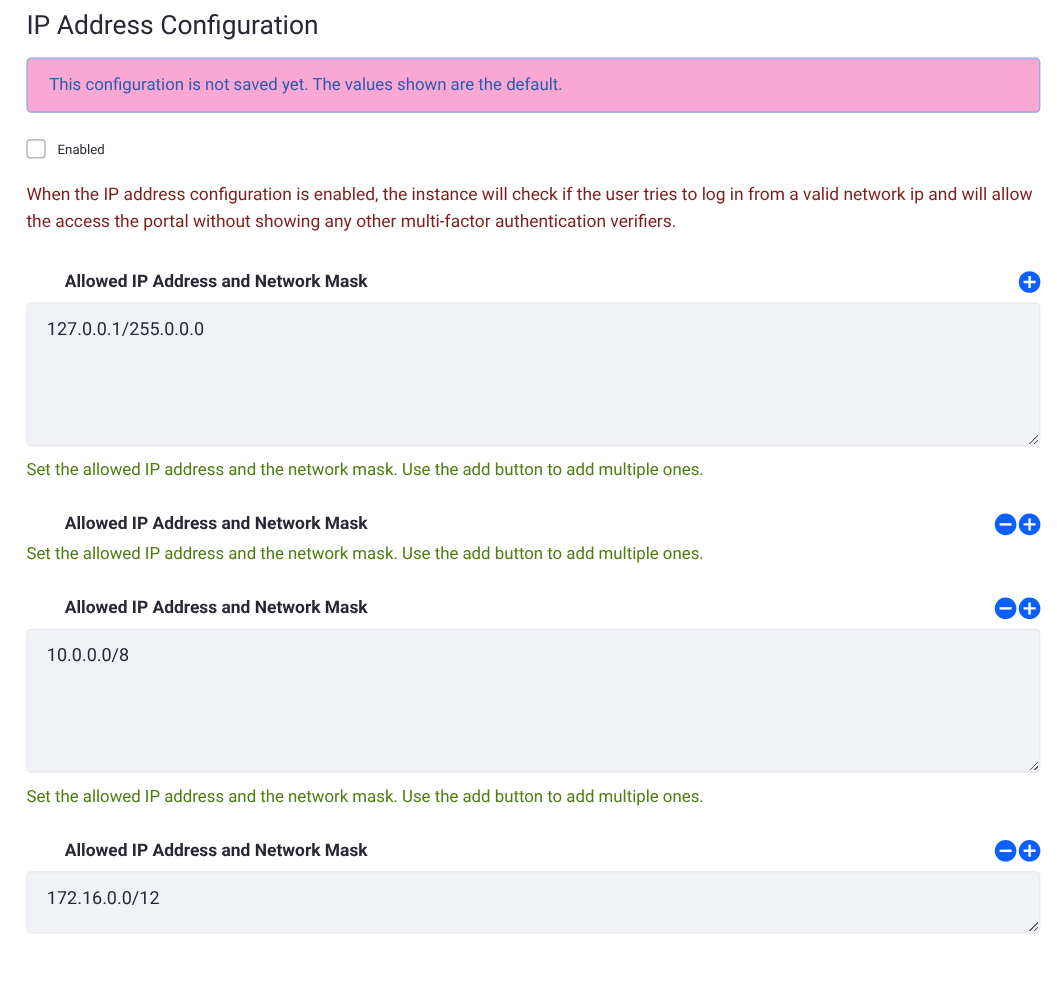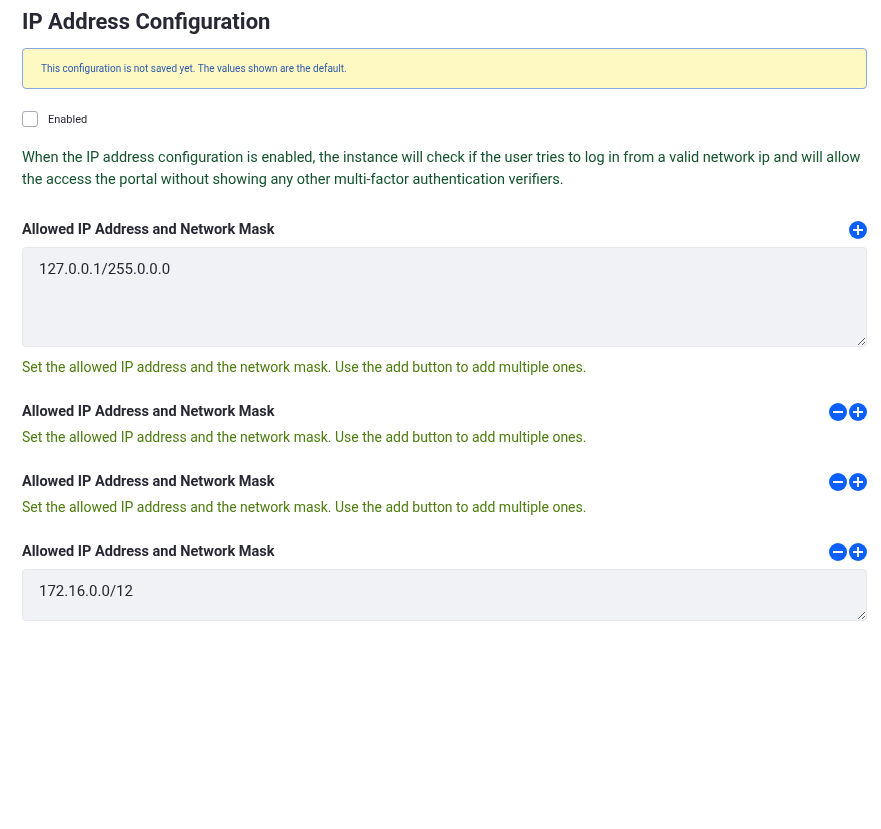--- a/index.html
+++ b/index.html
@@ -12,31 +12,31 @@
     background: #fff;
     color: #272833;
     padding: 0;
     width: 881px;
   }
   .container {
     padding: 9px 14px 0 22px;
   }
   h1.page-title {
     font-size: 22px;
-    font-weight: 700;
+    font-weight: 400;
     color: #272833;
     margin-bottom: 14px;
   }
   .info-banner {
-    background: #fef9c3;
+    background: #f9a8d4;
     border: 1px solid #89a7e0;
     border-radius: 4px;
     padding: 14px 18px;
     color: #2e5aac;
-    font-size: 10px;
+    font-size: 14px;
     margin-bottom: 22px;
   }
   .checkbox-row {
     display: flex;
     align-items: center;
     gap: 10px;
     margin-bottom: 20px;
   }
   .checkbox-row input[type="checkbox"] {
     width: 16px;
@@ -46,34 +46,35 @@
     appearance: none;
     background: #fff;
     cursor: pointer;
   }
   .checkbox-row label {
     font-size: 11px;
     color: #272833;
     cursor: pointer;
   }
   .description {
-    color: #14532d;
+    color: #7f1d1d;
     font-size: 14.5px;
     line-height: 1.5;
     margin-bottom: 30px;
     max-width: 840px;
   }
   .field-group {
     margin-bottom: 28px;
   }
   .field-header {
     display: flex;
     justify-content: space-between;
     align-items: center;
     margin-bottom: 8px;
+    margin-left: 32px;
   }
   .field-label {
     font-size: 14.5px;
     font-weight: 700;
     color: #272833;
   }
   .field-actions {
     display: flex;
     gap: 2px;
   }
@@ -87,21 +88,21 @@
     display: flex;
     align-items: center;
     justify-content: center;
     padding: 0;
   }
   .circle-btn svg {
     display: block;
   }
   .field-textarea {
     width: 100%;
-    height: 100px;
+    height: 120px;
     background: #f1f2f5;
     border: 1px solid #e7e7ed;
     border-radius: 4px;
     padding: 12px 16px;
     font-size: 15px;
     color: #272833;
     font-family: inherit;
     resize: both;
     outline: none;
   }
@@ -173,20 +174,21 @@
               <rect x="1" y="5" width="10" height="2" fill="#fff"></rect>
             </svg>
         </button>
         <button class="circle-btn" aria-label="Add">
           <svg width="12" height="12" viewBox="0 0 12 12">
               <path d="M5 1h2v4h4v2H7v4H5V7H1V5h4V1z" fill="#fff"></path>
             </svg>
         </button>
       </div>
     </div>
+    <textarea class="field-textarea" style="">10.0.0.0/8</textarea>
     <p class="field-help">Set the allowed IP address and the network mask. Use the add button to add multiple ones.</p>
   </div>
 
   <div class="field-group">
     <div class="field-header">
       <span class="field-label">Allowed IP Address and Network Mask</span>
       <div class="field-actions">
         <button class="circle-btn" aria-label="Remove">
           <svg width="12" height="12" viewBox="0 0 12 12">
               <rect x="1" y="5" width="10" height="2" fill="#fff"></rect>

